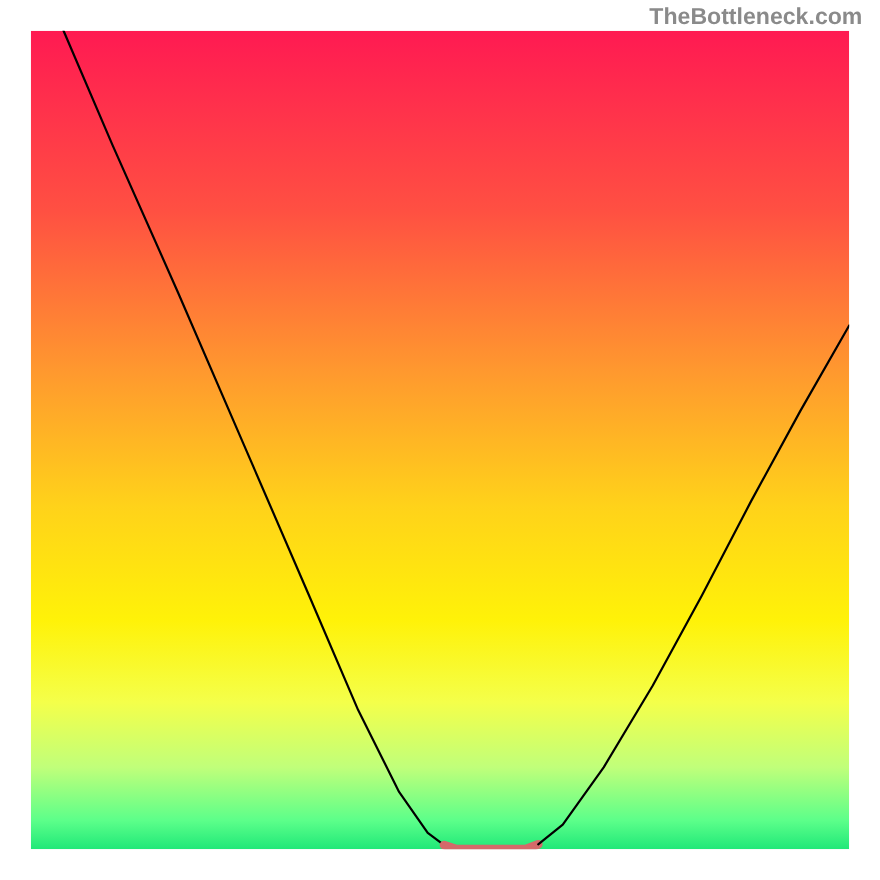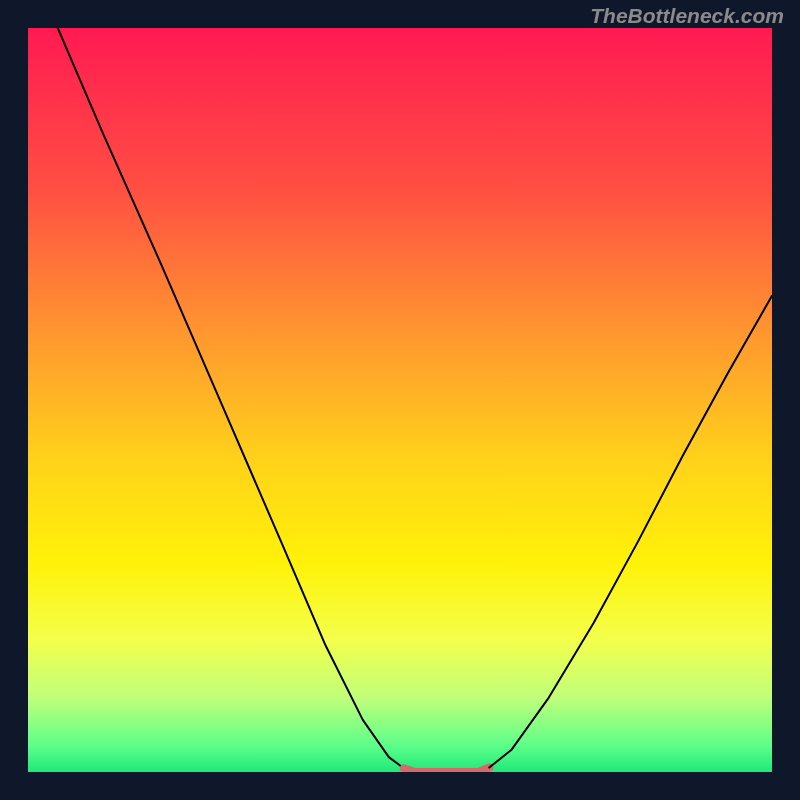--- a/index.html
+++ b/index.html
@@ -9,22 +9,21 @@
     height: 800px;
     background: #000;
     overflow: hidden;
   }
   .frame {
     position: absolute;
     top: 0;
     left: 0;
     width: 800px;
     height: 800px;
-    background: #0f172a;
-    font-style: italic;
+    background: #ffffff;
   }
   .plot {
     position: absolute;
     left: 28px;
     top: 28px;
     width: 744px;
     height: 744px;
   }
   .watermark {
     position: absolute;

